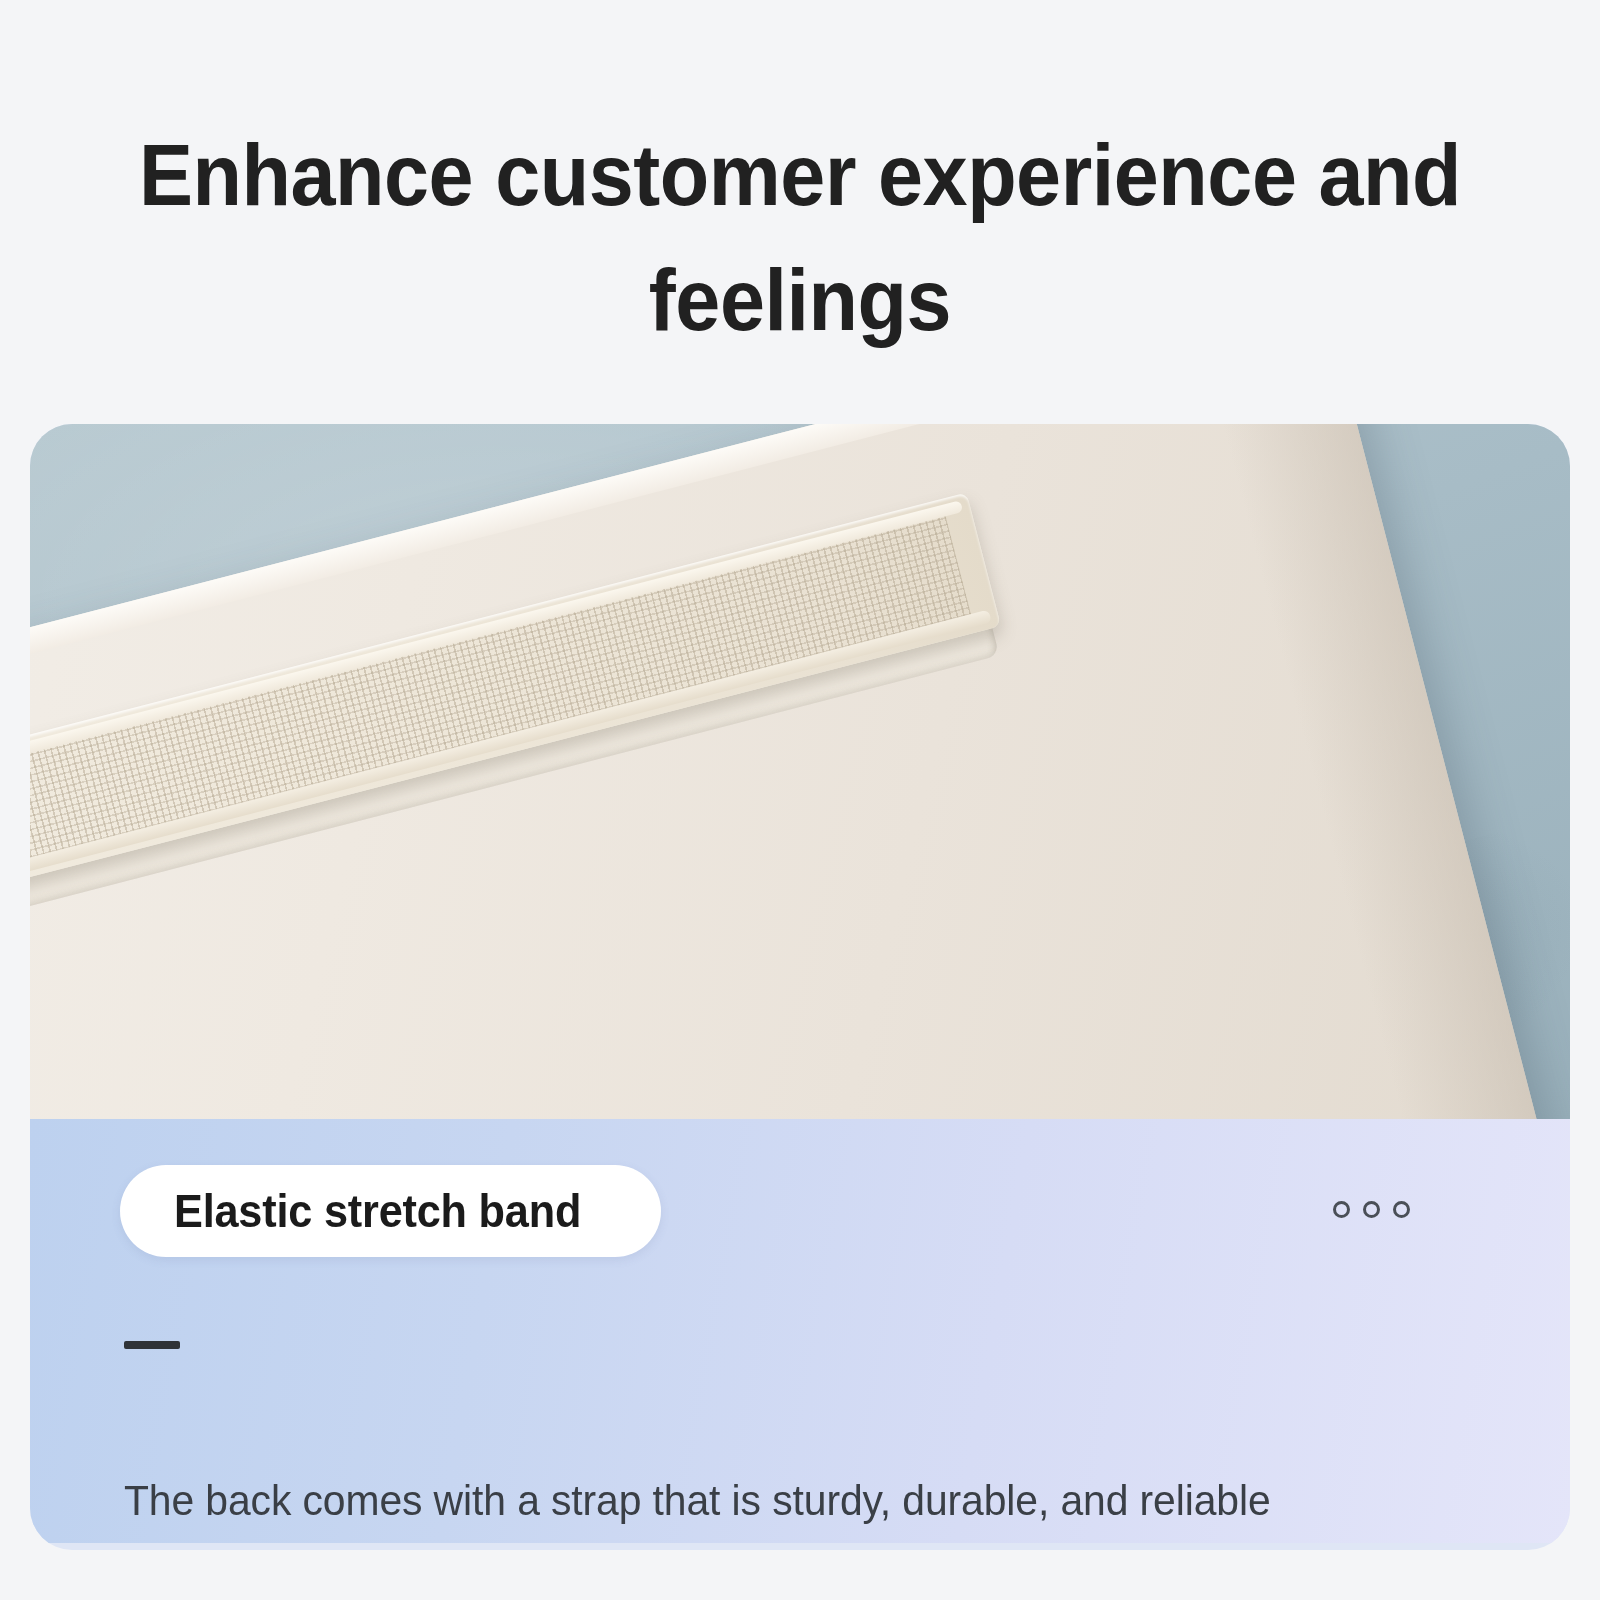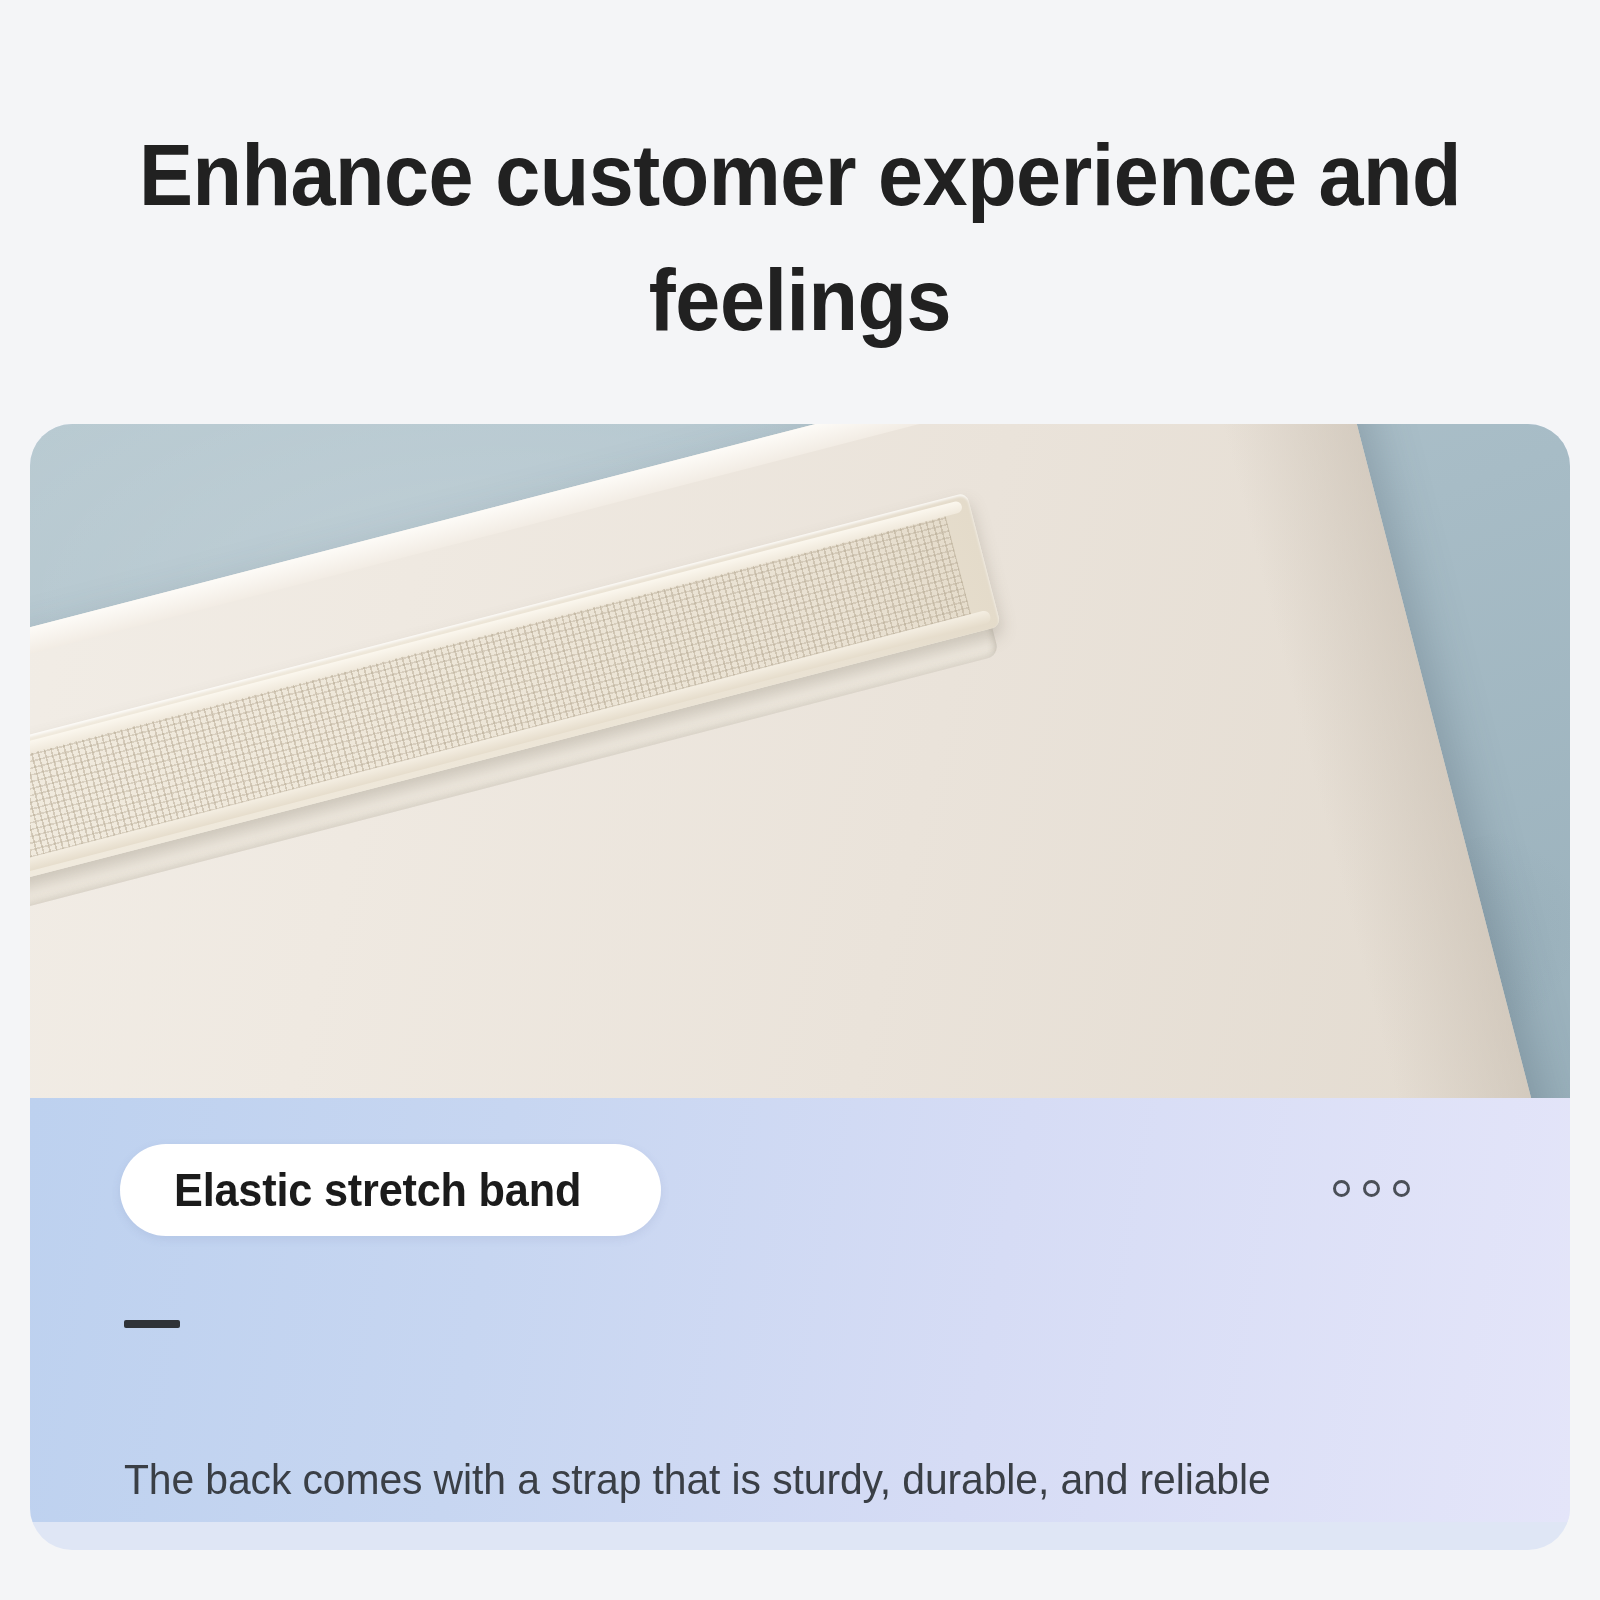--- a/index.html
+++ b/index.html
@@ -157,21 +157,21 @@
     width: 720px;
     height: 300px;
     background: radial-gradient(ellipse at 20% 30%, rgba(70,94,108,0.30) 0%, rgba(70,94,108,0) 68%);
     transform: rotate(-14deg);
   }
 
   
   .info-panel {
     position: absolute;
     left: 0;
-    top: 674px;
+    top: 695px;
     width: 1540px;
     height: 424px;
     background: linear-gradient(100deg, #bdd1ef 0%, #c7d6f1 30%, #d6dcf5 62%, #e4e5f9 100%);
   }
 
   .badge-pill {
     position: absolute;
     left: 90px;
     top: 46px;
     height: 92px;

